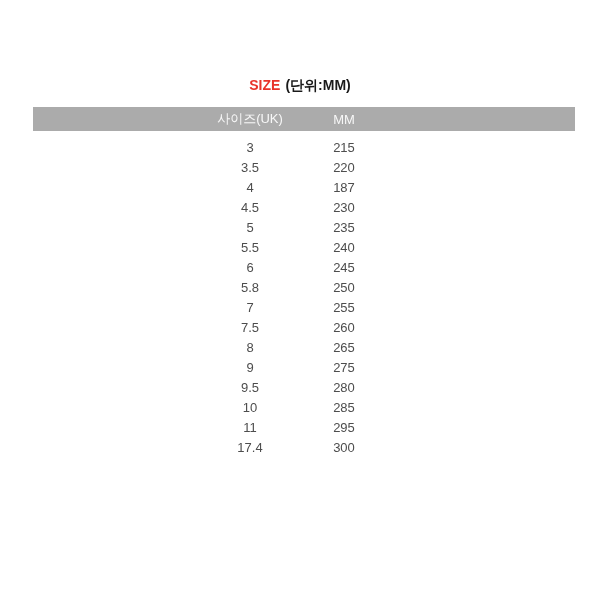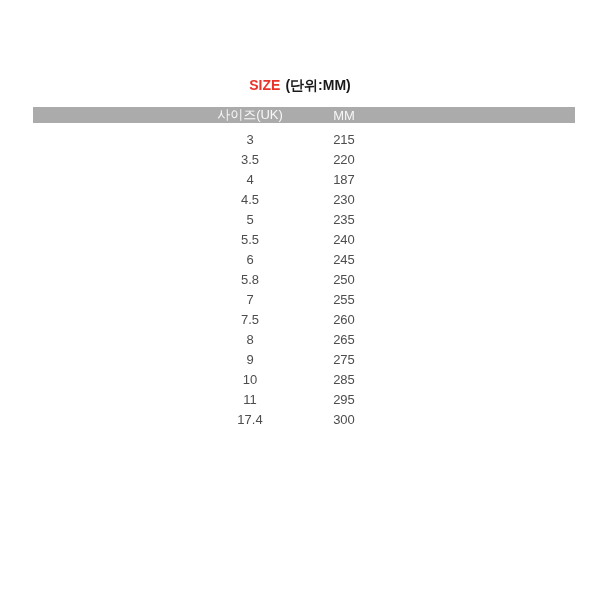--- a/index.html
+++ b/index.html
@@ -31,21 +31,21 @@
     color: #e8332a;
     margin-right: 5px;
   }
   .size-table {
     position: absolute;
     left: 33px;
     top: 107px;
     width: 542px;
   }
   .thead {
-    height: 16px;
+    height: 24px;
     background: #ababab;
     color: #f7f7f7;
     display: flex;
     align-items: center;
     font-size: 13px;
   }
   .cell {
     display: inline-block;
     text-align: center;
   }
@@ -125,20 +125,24 @@
         </div>
         <div class="row">
           <span class="cell c1">8</span>
           <span class="cell c2">265</span>
         </div>
         <div class="row">
           <span class="cell c1">9</span>
           <span class="cell c2">275</span>
         </div>
         <div class="row">
+          <span class="cell c1">9.5</span>
+          <span class="cell c2">280</span>
+        </div>
+        <div class="row">
           <span class="cell c1">10</span>
           <span class="cell c2">285</span>
         </div>
         <div class="row">
           <span class="cell c1">11</span>
           <span class="cell c2">295</span>
         </div>
         <div class="row">
           <span class="cell c1">17.4</span>
           <span class="cell c2">300</span>

